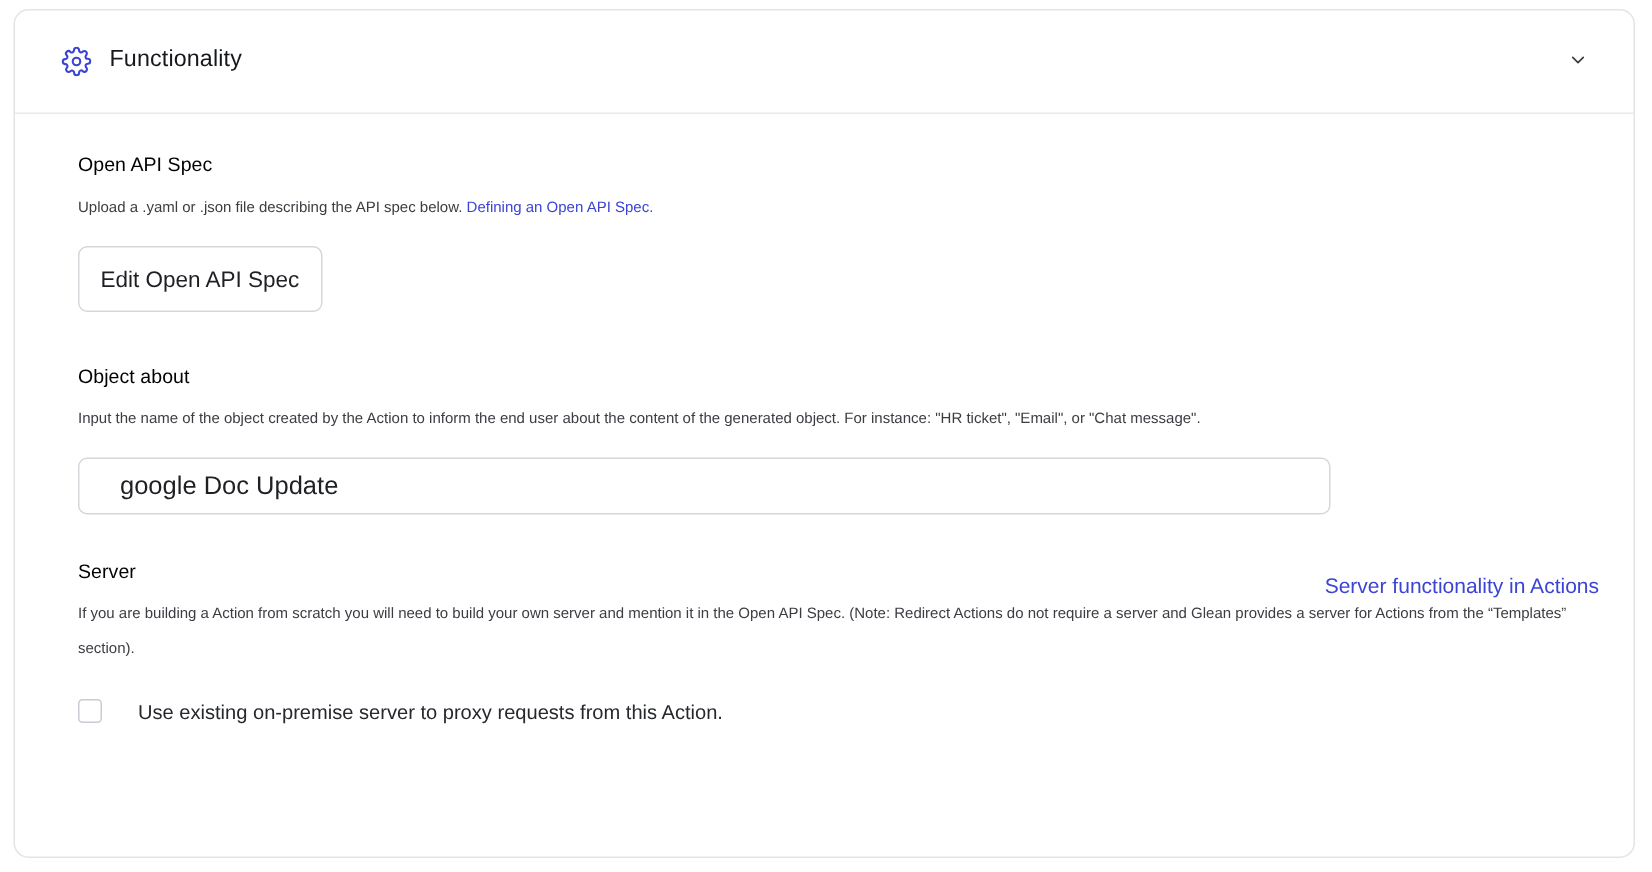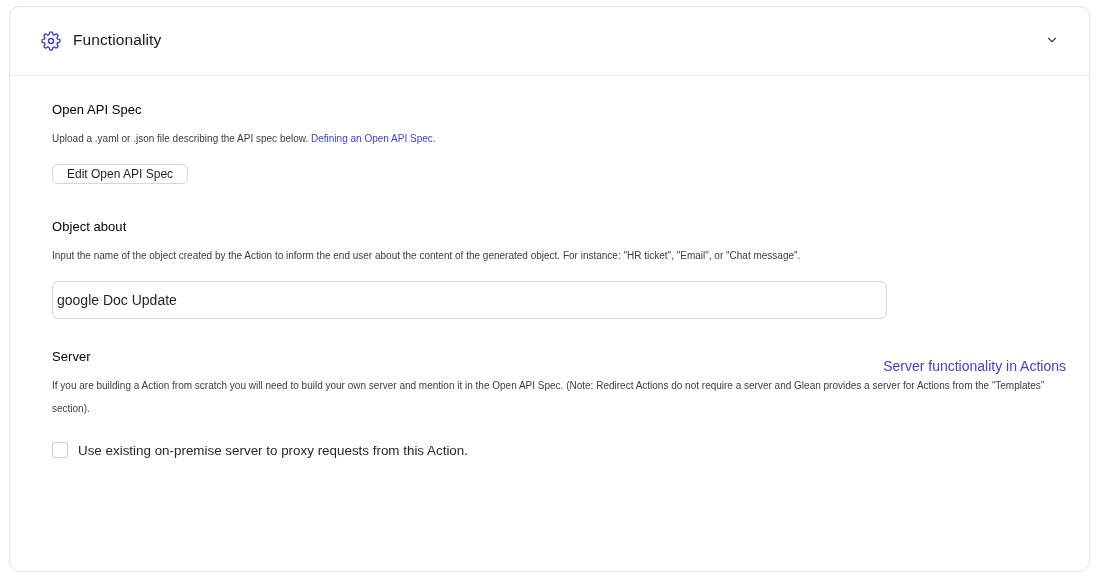--- a/index.html
+++ b/index.html
@@ -85,46 +85,46 @@
     max-width: 1012px;
   }
   .link {
     color: #3b44d4;
     text-decoration: none;
     cursor: pointer;
   }
 
   .btn-outline {
     margin-top: 14px;
-    height: 20px;
+    height: 44px;
     padding: 0 14px;
     background: #ffffff;
     border: 1px solid #d5d7dd;
     border-radius: 6px;
     font-family: "Liberation Sans", sans-serif;
-    font-size: 12px;
+    font-size: 15px;
     color: #1f2023;
     cursor: pointer;
     display: inline-flex;
     align-items: center;
   }
 
   .section-gap-1 { height: 35px; }
   .section-gap-2 { height: 30px; }
 
   .text-input {
     margin-top: 14px;
     width: 835px;
     height: 38px;
     box-sizing: border-box;
     border: 1px solid #d5d7dd;
     border-radius: 6px;
-    padding: 0 4px;
+    padding: 0 27px;
     font-family: "Liberation Sans", sans-serif;
-    font-size: 14px;
+    font-size: 17px;
     color: #1f2023;
     background: #ffffff;
     outline: none;
   }
 
   .row-between {
     display: flex;
     align-items: flex-end;
     justify-content: space-between;
     width: 1014px;
@@ -132,21 +132,21 @@
   .row-link {
     font-size: 14px;
     color: #3b44d4;
     text-decoration: none;
     cursor: pointer;
   }
 
   .checkbox-row {
     display: flex;
     align-items: center;
-    gap: 10px;
+    gap: 24px;
     margin-top: 22px;
   }
   .checkbox {
     width: 16px;
     height: 16px;
     border: 1px solid #c9ccd4;
     border-radius: 3px;
     background: #ffffff;
     box-sizing: border-box;
     cursor: pointer;

